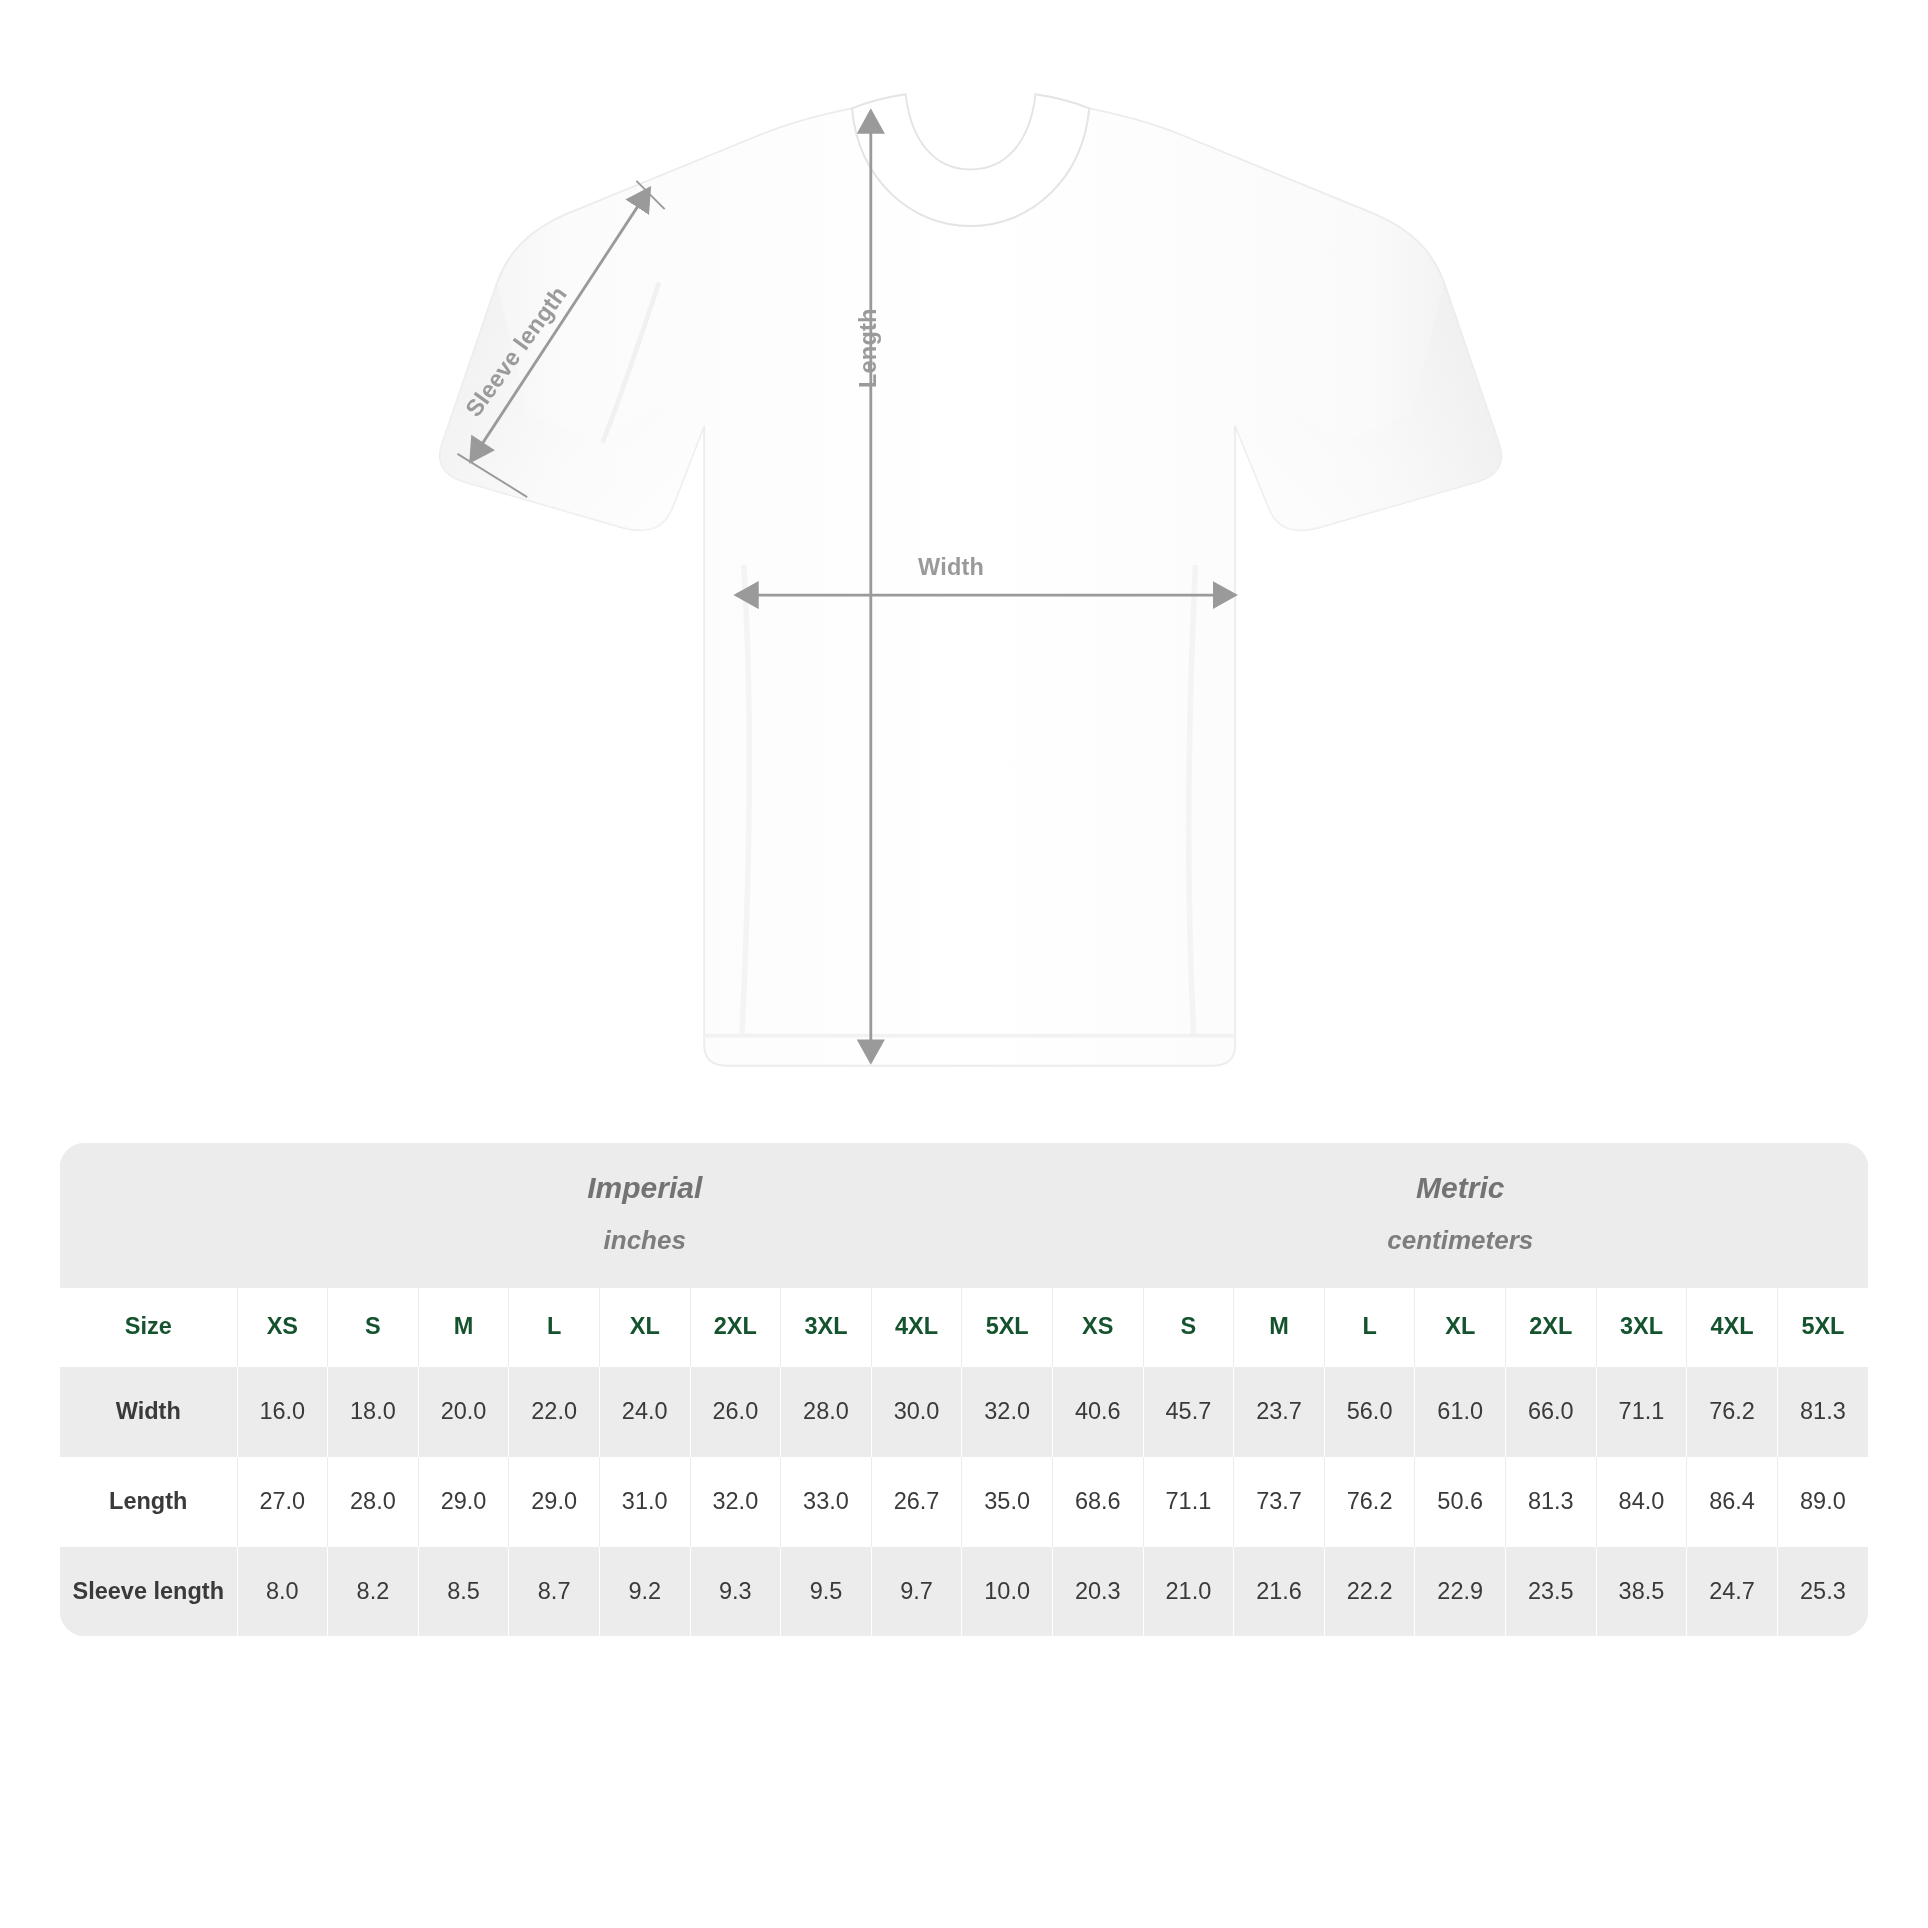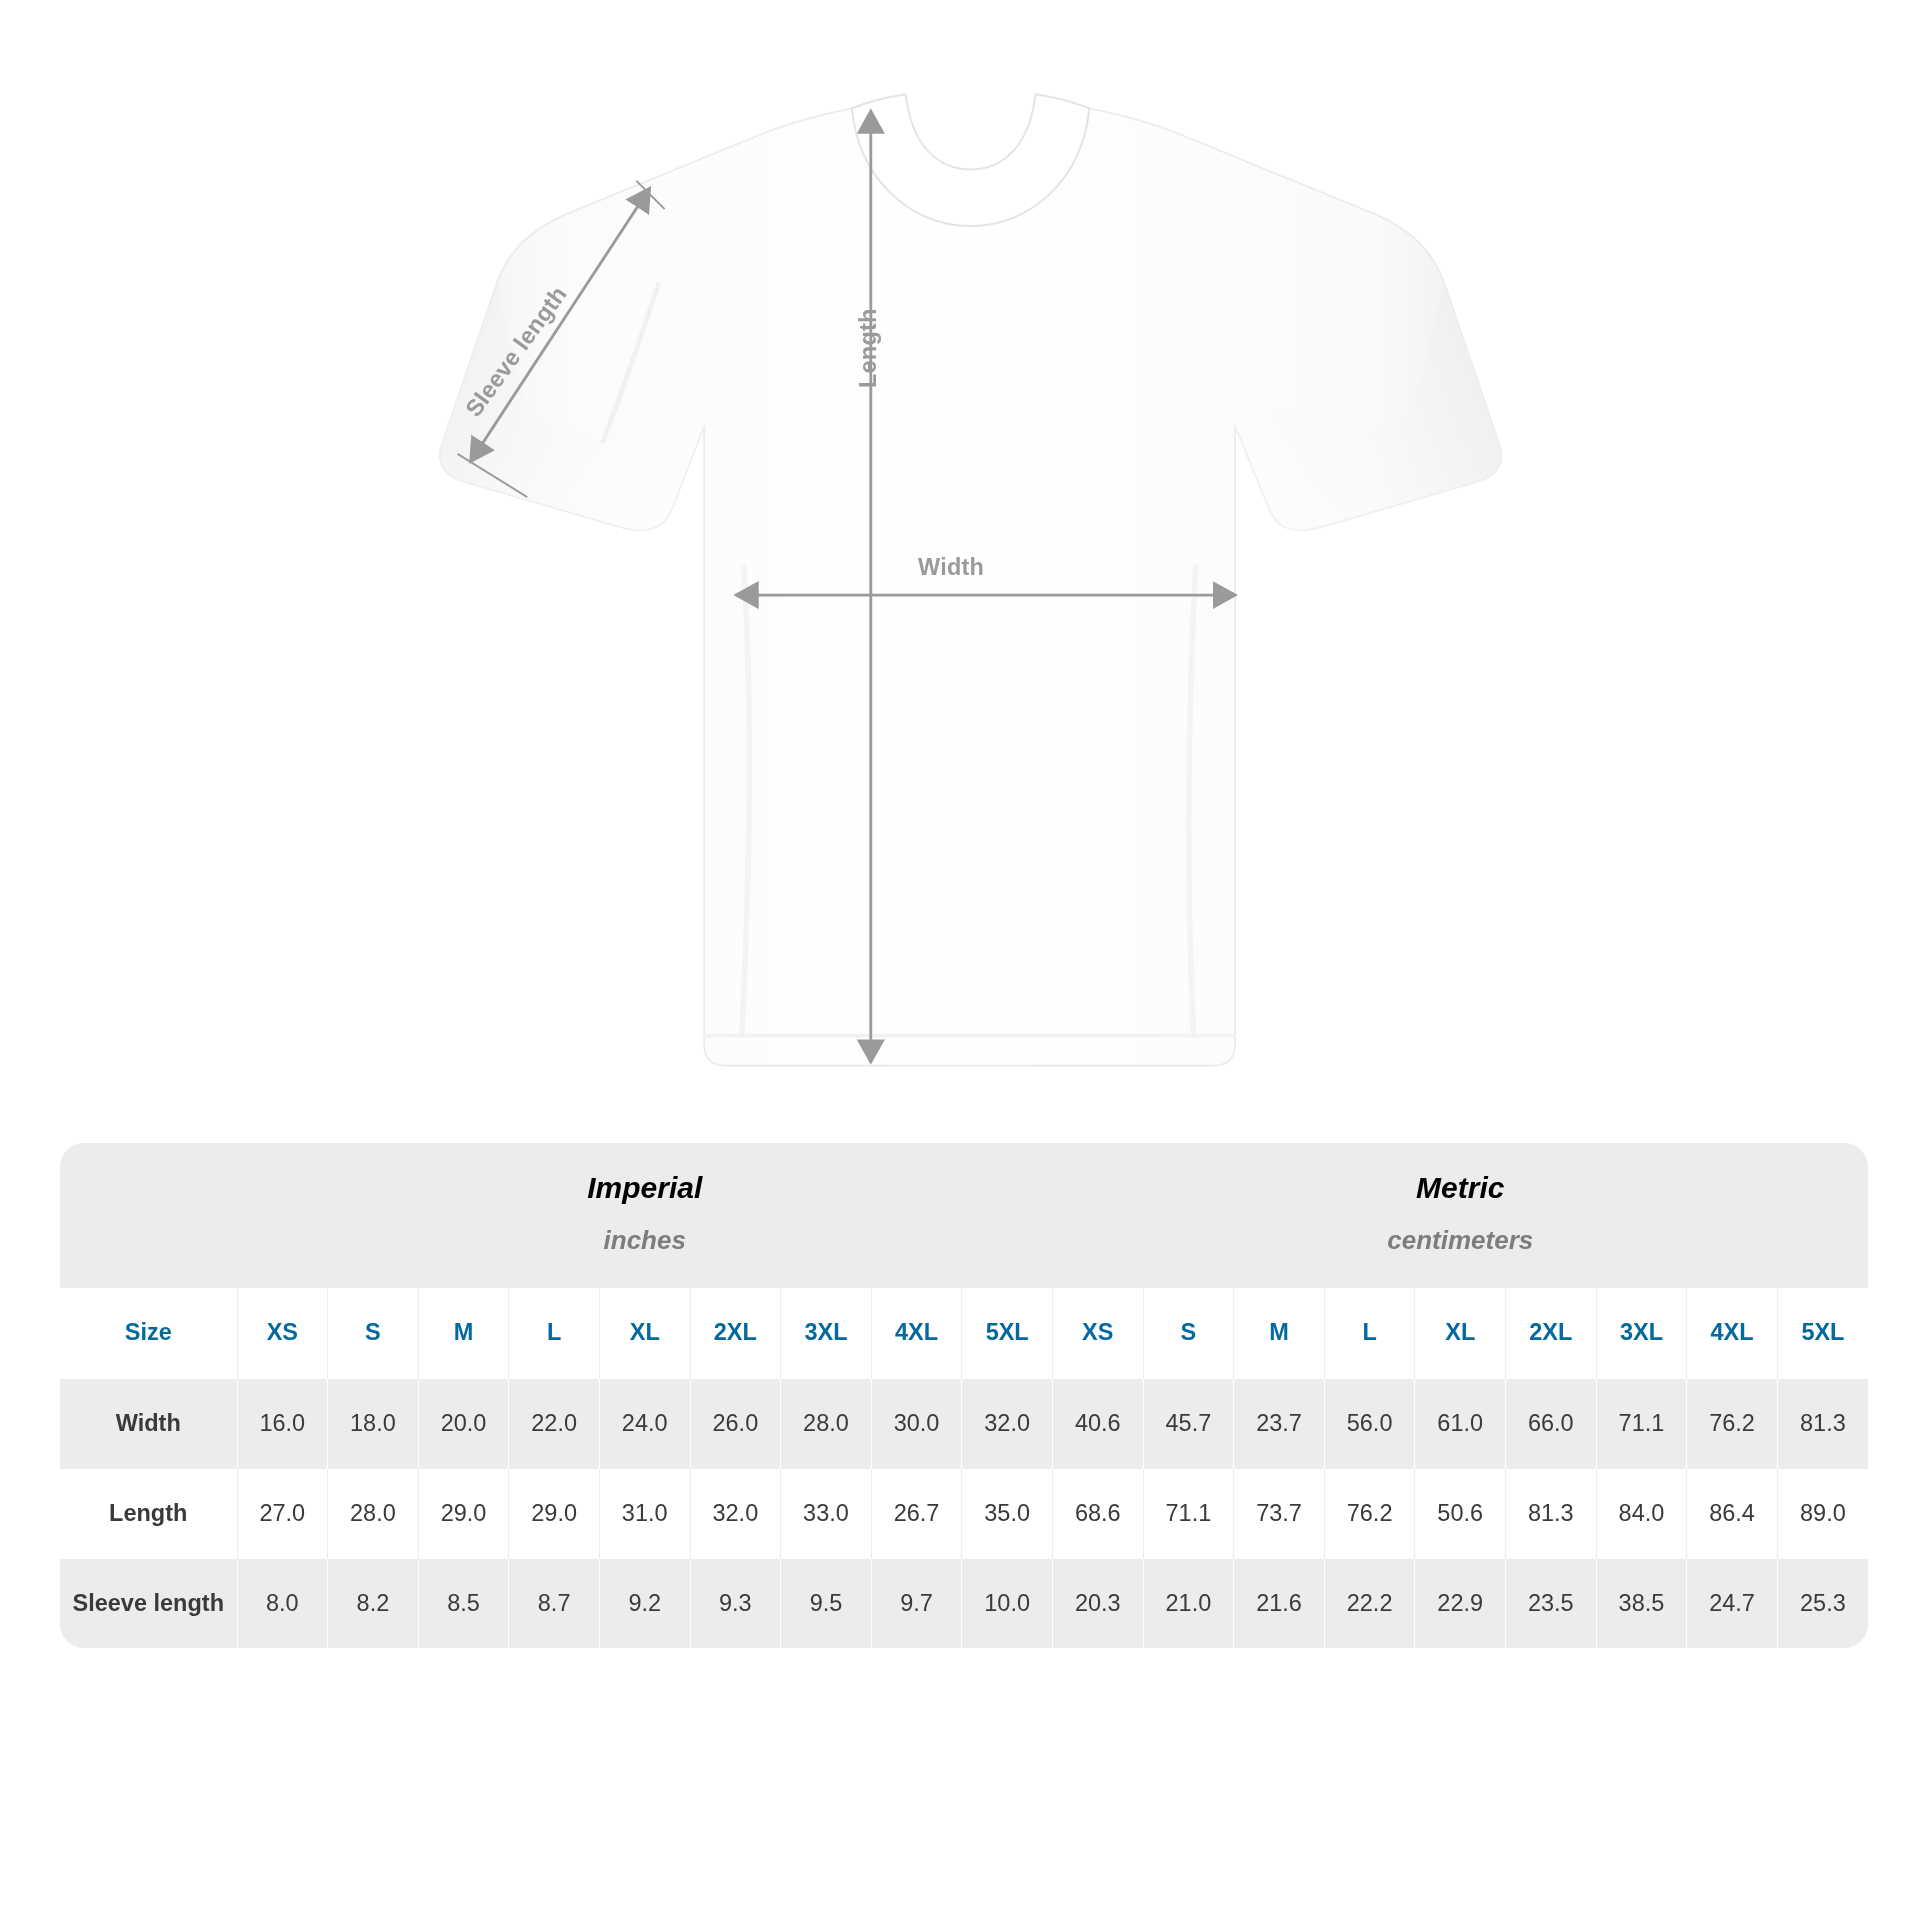--- a/index.html
+++ b/index.html
@@ -88,36 +88,36 @@
   }
   .unit-head-cell {
     background: #ececec;
     padding: 28px 0 32px 0;
     border: none;
   }
   .unit-name {
     font-size: 30px;
     font-weight: bold;
     font-style: italic;
-    color: #000000;
+    color: #737373;
   }
   .unit-sub {
     margin-top: 20px;
     font-size: 26px;
     font-style: italic;
     color: #7d7d7d;
   }
   .corner-cell { background: #ececec; border: none; }
 
   .hdr-row td, .hdr-row th {
     background: #ffffff;
-    color: #0369a1;
+    color: #14532d;
     font-size: 23.5px;
     font-weight: bold;
-    height: 90px;
+    height: 78px;
     border-right: 1.9px solid #ececec;
   }
   .hdr-row th:last-child, .hdr-row td:last-child { border-right: none; }
 
   .row-label {
     color: #5d5d5d;
     font-size: 23.5px;
     font-weight: bold;
     border-right: 1.9px solid #ececec;
   }

